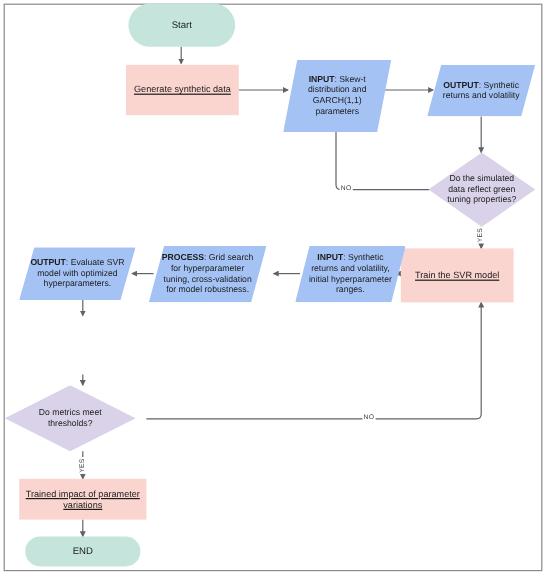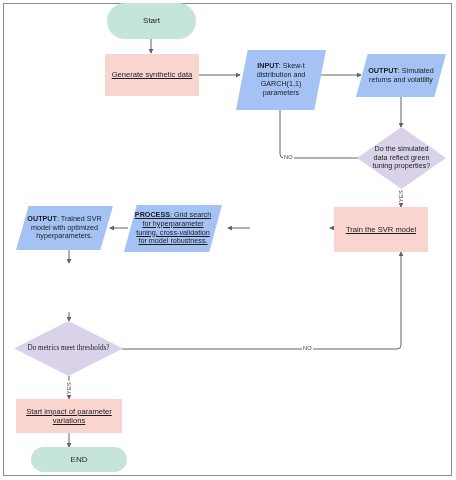--- a/index.html
+++ b/index.html
@@ -137,50 +137,53 @@
 
   <div class="node process" style="left:105px; top:54px; width:94px; height:42px;">
     <span class="txt">Generate synthetic data</span>
   </div>
 
   <div class="node io" style="left:236px; top:50px; width:90px; height:60px;">
     <span class="txt"><span class="lbl-b">INPUT</span><span>: </span><span>Skew-t distribution and GARCH(1,1) parameters</span></span>
   </div>
 
   <div class="node io" style="left:356px; top:54px; width:90px; height:43px;">
-    <span class="txt"><span class="lbl-b">OUTPUT</span><span>: </span><span>Simulated returns and volatility</span></span>
+    <span class="txt"><span class="lbl-b">OUTPUT</span><span>: </span><span>Synthetic returns and volatility</span></span>
   </div>
 
   <div class="node decision" style="left:357px; top:127px; width:89px; height:62px;">
     <span class="txt">Do the simulated data reflect green tuning properties?</span>
   </div>
 
   <div class="node process" style="left:334px; top:207px; width:94px; height:45px;">
     <span class="txt">Train the SVR model</span>
   </div>
 
+  <div class="node io" style="left:246px; top:205px; width:92px; height:47px;">
+    <span class="txt"><span class="lbl-b">INPUT</span><span>: </span><span>Synthetic returns and volatility, initial hyperparameter ranges.</span></span>
+  </div>
 
-  <div class="node io" style="left:124px; top:205px; width:98px; height:47px;text-decoration:underline;">
+  <div class="node io" style="left:124px; top:205px; width:98px; height:47px;">
     <span class="txt"><span class="lbl-b">PROCESS</span><span>: </span><span>Grid search for hyperparameter tuning, cross-validation for model robustness.</span></span>
   </div>
 
   <div class="node io" style="left:16px; top:206px; width:97px; height:44px;">
-    <span class="txt"><span class="lbl-b">OUTPUT</span><span>: </span><span>Trained SVR model with optimized hyperparameters.</span></span>
+    <span class="txt"><span class="lbl-b">OUTPUT</span><span>: </span><span>Evaluate SVR model with optimized hyperparameters.</span></span>
   </div>
 
 
-  <div class="node decision" style="left:14px; top:321px; width:109px; height:55px;font-family:Liberation Serif, serif;">
+  <div class="node decision" style="left:4px; top:321px; width:109px; height:55px;">
     <span class="txt">Do metrics meet thresholds?</span>
   </div>
 
   <div class="node process" style="left:16px; top:399px; width:106px; height:34px;">
-    <span class="txt">Start impact of parameter variations</span>
+    <span class="txt">Trained impact of parameter variations</span>
   </div>
 
-  <div class="node terminator" style="left:31px; top:447px; width:96px; height:25px;">
+  <div class="node terminator" style="left:21px; top:447px; width:96px; height:25px;">
     <span class="txt">END</span>
   </div>
 
   <div class="edge-label" style="left:283px; top:154px;">NO</div>
 
   <div class="edge-label vert" style="left:394px; top:193px;">YES</div>
 
   <div class="edge-label vert" style="left:62px; top:385px;">YES</div>
 
   <div class="edge-label" style="left:302px; top:345px;">NO</div>

